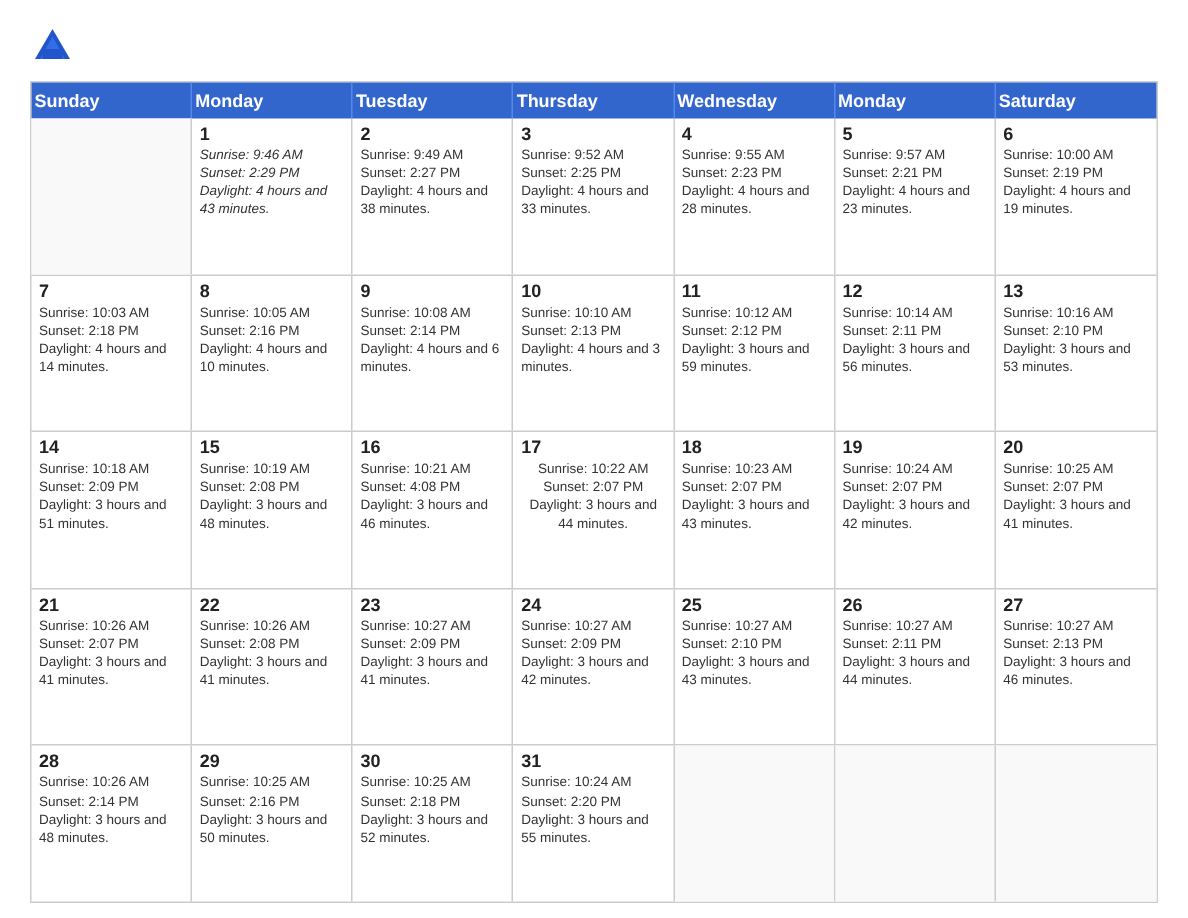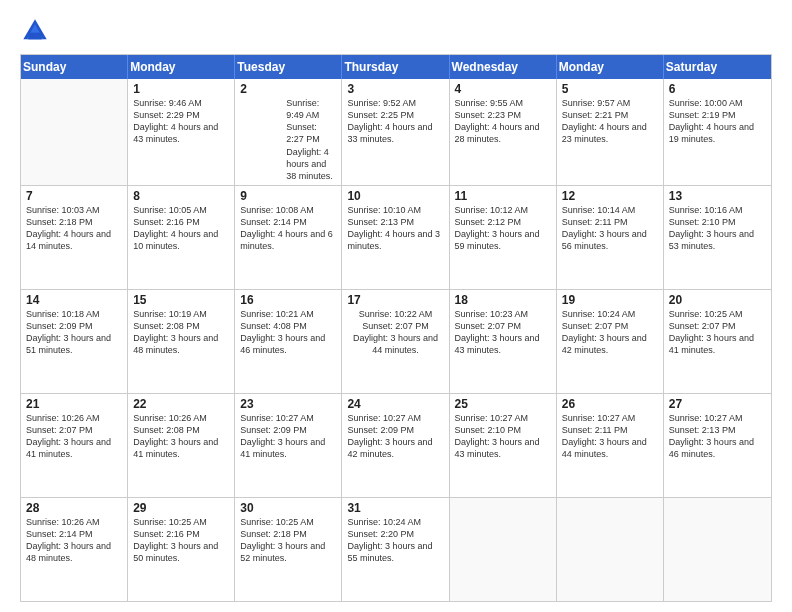--- a/index.html
+++ b/index.html
@@ -141,27 +141,27 @@
         <div class="cal-header-cell">Thursday</div>
         <div class="cal-header-cell">Wednesday</div>
         <div class="cal-header-cell">Monday</div>
         <div class="cal-header-cell">Saturday</div>
       </div>
     <div class="cal-body">
     <div class="cal-row">
           <div class="cal-cell empty"></div>
           <div class="cal-cell">
             <div class="day-num">1</div>
-            <div class="cell-text" style="white-space: pre-line;">Sunrise: 9:46 AM
+            <div class="cell-text" style="white-space: pre-line; font-style: italic;">Sunrise: 9:46 AM
 Sunset: 2:29 PM
 Daylight: 4 hours and 43 minutes.</div>
           </div>
           <div class="cal-cell">
             <div class="day-num">2</div>
-            <div class="cell-text" style="white-space: pre-line; margin-left: 46px;">Sunrise: 9:49 AM
+            <div class="cell-text" style="white-space: pre-line;">Sunrise: 9:49 AM
 Sunset: 2:27 PM
 Daylight: 4 hours and 38 minutes.</div>
           </div>
           <div class="cal-cell">
             <div class="day-num">3</div>
             <div class="cell-text" style="white-space: pre-line;">Sunrise: 9:52 AM
 Sunset: 2:25 PM
 Daylight: 4 hours and 33 minutes.</div>
           </div>
           <div class="cal-cell">

